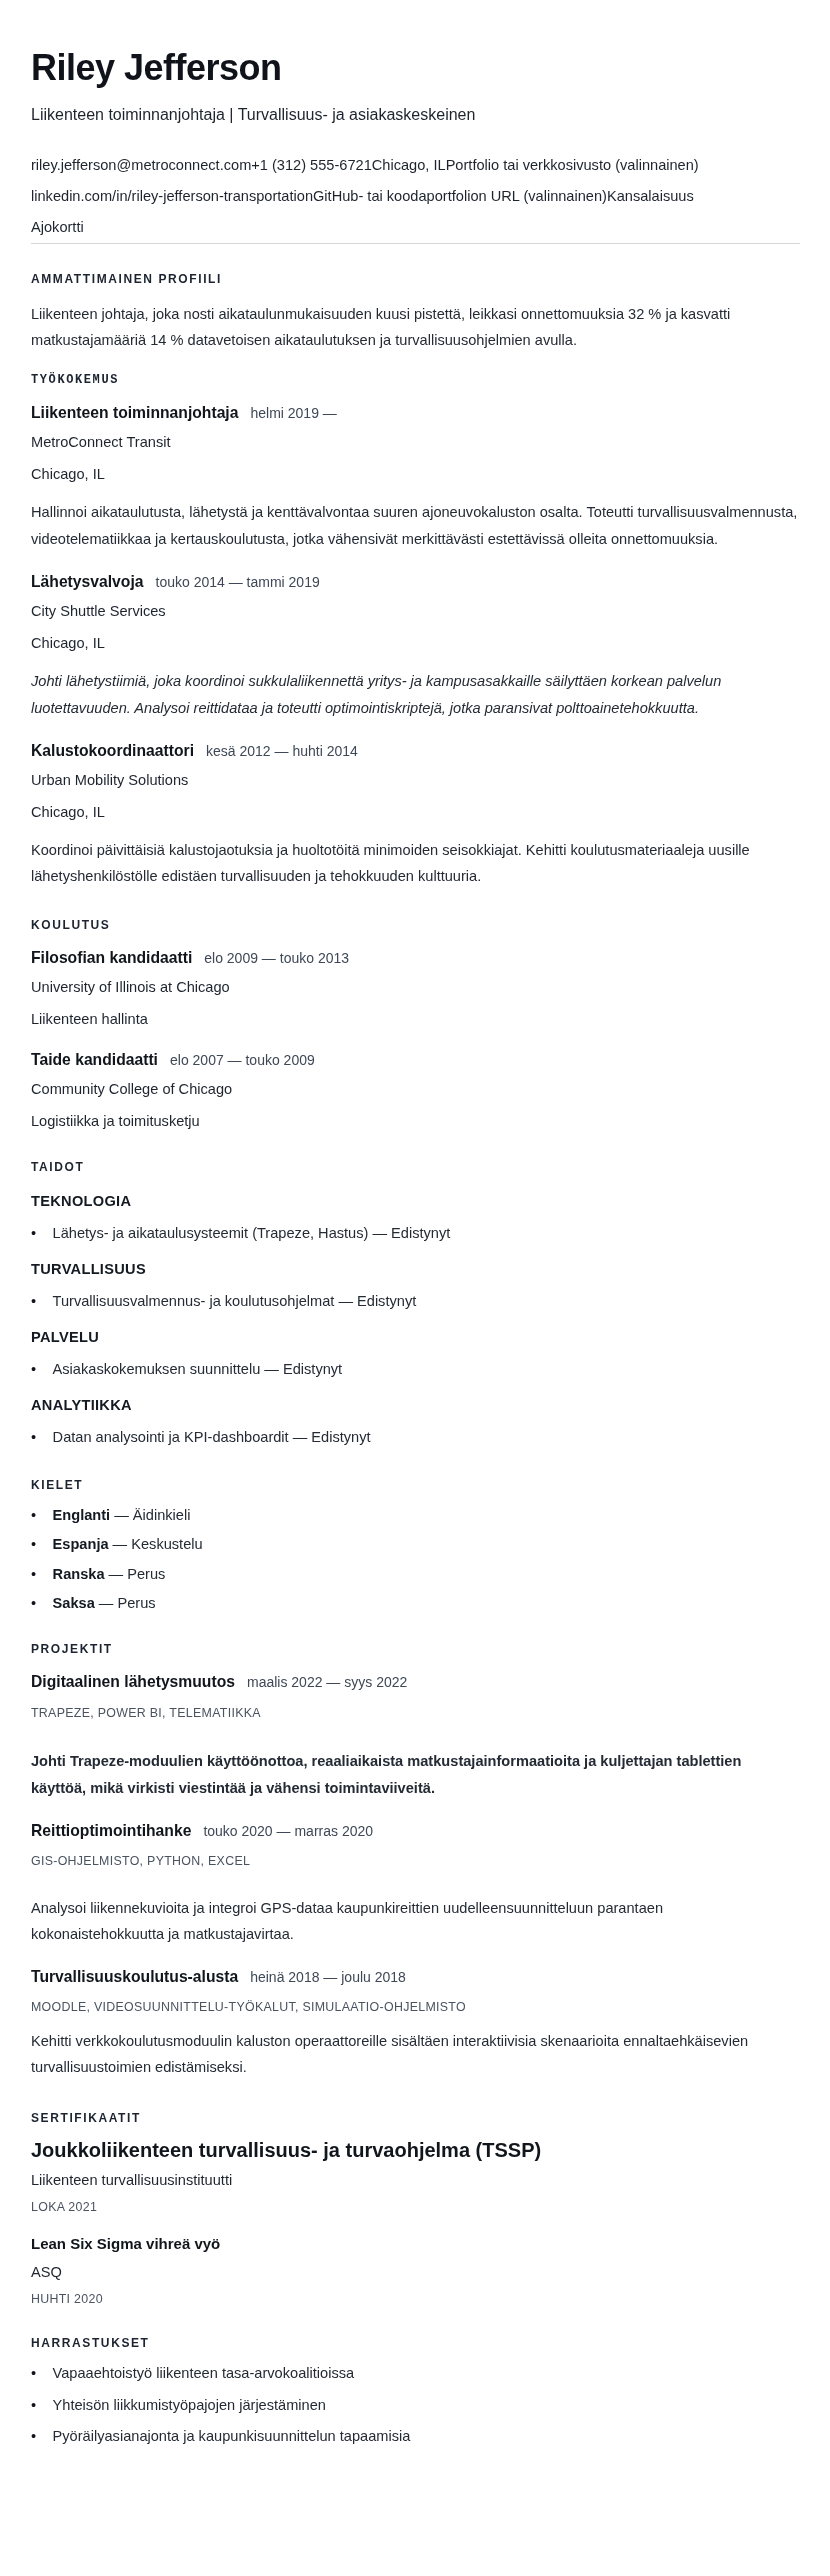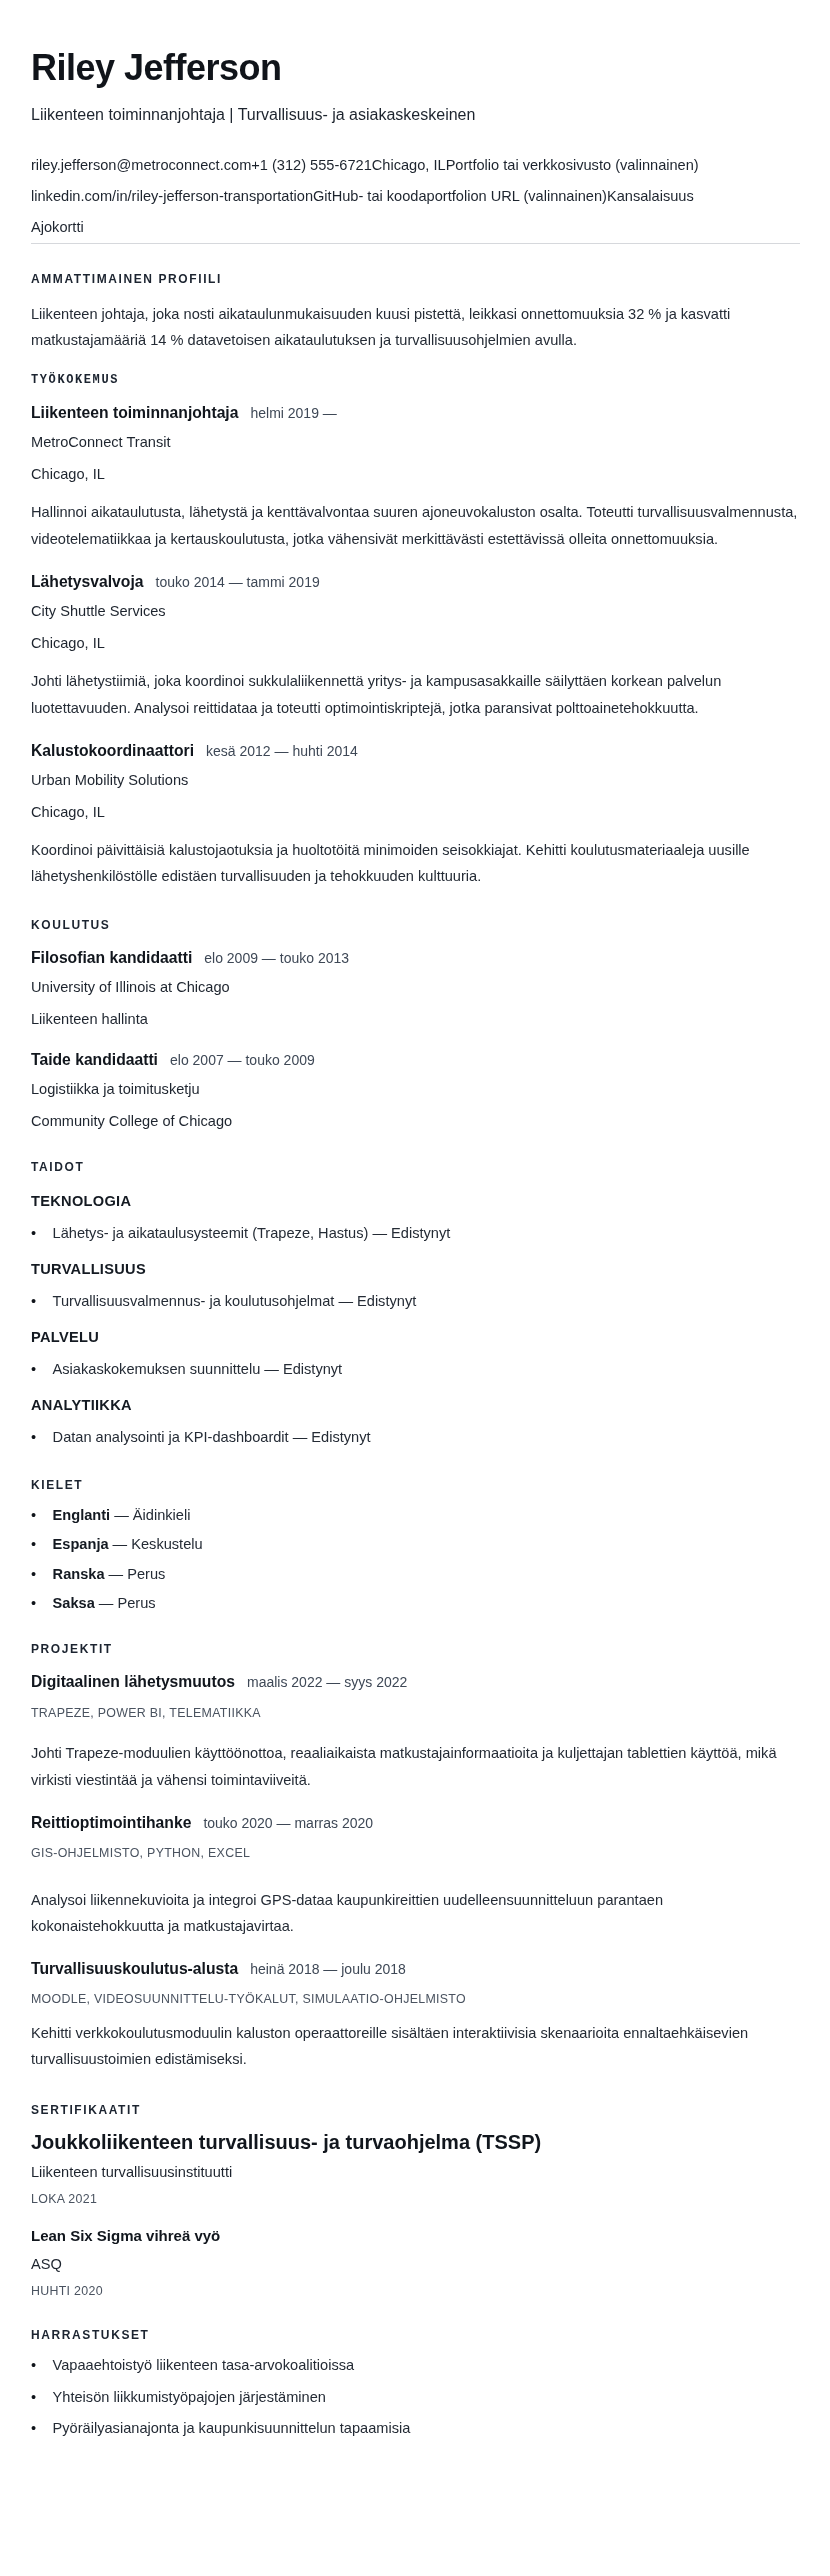--- a/index.html
+++ b/index.html
@@ -87,21 +87,21 @@
       <div class="entry-title-row"><span class="entry-title">Liikenteen toiminnanjohtaja</span><span class="entry-dates">helmi 2019 —</span></div>
       <div class="entry-meta">MetroConnect Transit</div>
       <div class="entry-meta">Chicago, IL</div>
       <p class="entry-desc" style="margin-bottom:0;">Hallinnoi aikataulutusta, lähetystä ja kenttävalvontaa suuren ajoneuvokaluston osalta. Toteutti turvallisuusvalmennusta, videotelematiikkaa ja kertauskoulutusta, jotka vähensivät merkittävästi estettävissä olleita onnettomuuksia.</p>
     </div>
 
     <div class="entry">
       <div class="entry-title-row"><span class="entry-title">Lähetysvalvoja</span><span class="entry-dates">touko 2014 — tammi 2019</span></div>
       <div class="entry-meta">City Shuttle Services</div>
       <div class="entry-meta">Chicago, IL</div>
-      <p class="entry-desc" style="margin-bottom:0;">Johti lähetystiimiä, joka koordinoi sukkulaliikennettä yritys- ja kampusasakkaille säilyttäen korkean palvelun luotettavuuden. Analysoi reittidataa ja toteutti optimointiskriptejä, jotka paransivat polttoainetehokkuutta.</p>
+      <p class="entry-desc" style="margin-bottom:0;font-style:italic;">Johti lähetystiimiä, joka koordinoi sukkulaliikennettä yritys- ja kampusasakkaille säilyttäen korkean palvelun luotettavuuden. Analysoi reittidataa ja toteutti optimointiskriptejä, jotka paransivat polttoainetehokkuutta.</p>
     </div>
 
     <div class="entry">
       <div class="entry-title-row"><span class="entry-title">Kalustokoordinaattori</span><span class="entry-dates">kesä 2012 — huhti 2014</span></div>
       <div class="entry-meta">Urban Mobility Solutions</div>
       <div class="entry-meta">Chicago, IL</div>
       <p class="entry-desc" style="margin-bottom:0;">Koordinoi päivittäisiä kalustojaotuksia ja huoltotöitä minimoiden seisokkiajat. Kehitti koulutusmateriaaleja uusille lähetyshenkilöstölle edistäen turvallisuuden ja tehokkuuden kulttuuria.</p>
     </div>
   </section>
 
@@ -110,22 +110,22 @@
 
     <div class="entry">
       <div class="entry-title-row"><span class="entry-title">Filosofian kandidaatti</span><span class="entry-dates">elo 2009 — touko 2013</span></div>
       <div class="entry-meta">University of Illinois at Chicago</div>
       <div class="entry-meta">Liikenteen hallinta</div>
     </div>
 
 
     <div class="entry" style="margin-top:21.6px;">
       <div class="entry-title-row"><span class="entry-title">Taide kandidaatti</span><span class="entry-dates">elo 2007 — touko 2009</span></div>
+      <div class="entry-meta">Community College of Chicago</div>
       <div class="entry-meta">Logistiikka ja toimitusketju</div>
-      <div class="entry-meta">Community College of Chicago</div>
     </div>
   </section>
 
   <section>
     <div class="section-label m-sec-lg">TAIDOT</div>
 
     <div class="skill-cat">
       <div class="skill-cat-name">TEKNOLOGIA</div>
       <ul class="blist">
         <li>
@@ -187,21 +187,21 @@
         </li>
     </ul>
   </section>
 
   <section>
     <div class="section-label m-sec-lg">PROJEKTIT</div>
 
     <div class="entry">
       <div class="entry-title-row"><span class="entry-title">Digitaalinen lähetysmuutos</span><span class="entry-dates">maalis 2022 — syys 2022</span></div>
       <div class="entry-stack">TRAPEZE, POWER BI, TELEMATIIKKA</div>
-      <p class="entry-desc" style="margin-top:20px;margin-bottom:0;">Johti Trapeze-moduulien käyttöönottoa, reaaliaikaista matkustajainformaatioita ja kuljettajan tablettien käyttöä, mikä virkisti viestintää ja vähensi toimintaviiveitä.</p>
+      <p class="entry-desc" style="margin-top:28px;margin-bottom:0;font-weight:bold;">Johti Trapeze-moduulien käyttöönottoa, reaaliaikaista matkustajainformaatioita ja kuljettajan tablettien käyttöä, mikä virkisti viestintää ja vähensi toimintaviiveitä.</p>
     </div>
 
     <div class="entry">
       <div class="entry-title-row"><span class="entry-title">Reittioptimointihanke</span><span class="entry-dates">touko 2020 — marras 2020</span></div>
       <div class="entry-stack">GIS-OHJELMISTO, PYTHON, EXCEL</div>
       <p class="entry-desc" style="margin-top:26px;margin-bottom:0;">Analysoi liikennekuvioita ja integroi GPS-dataa kaupunkireittien uudelleensuunnitteluun parantaen kokonaistehokkuutta ja matkustajavirtaa.</p>
     </div>
 
     <div class="entry">
       <div class="entry-title-row"><span class="entry-title">Turvallisuuskoulutus-alusta</span><span class="entry-dates">heinä 2018 — joulu 2018</span></div>

